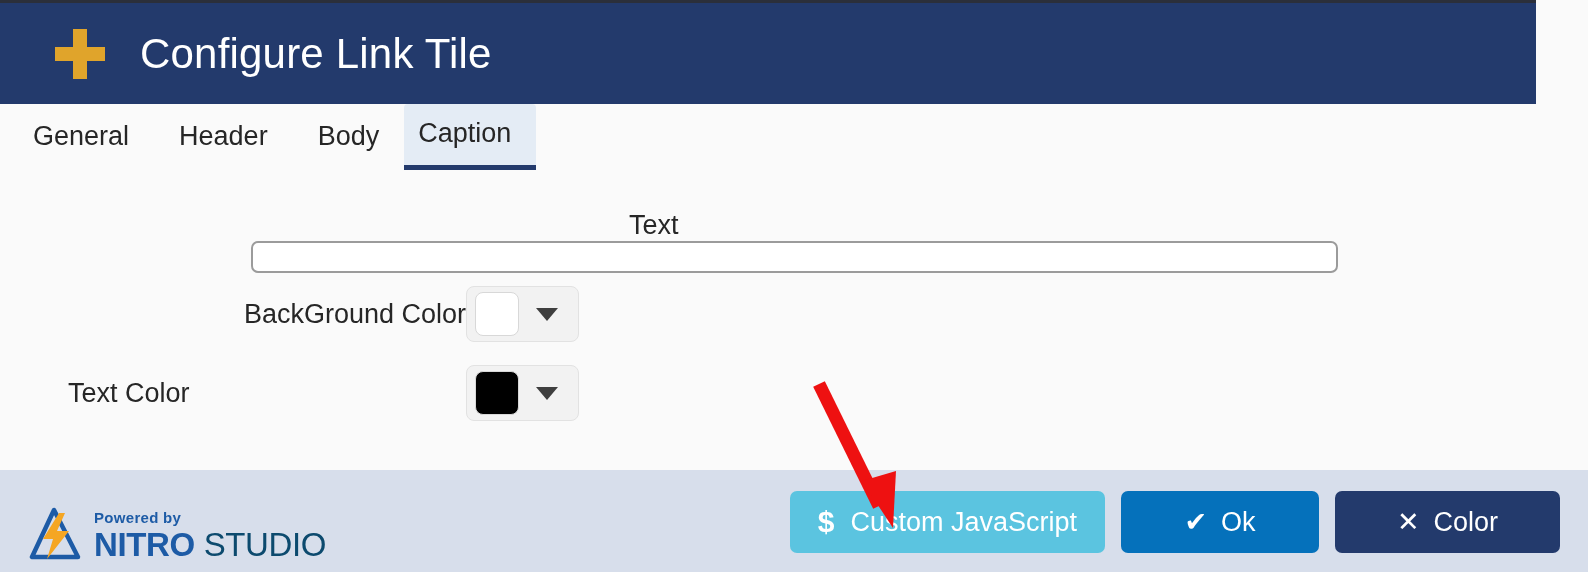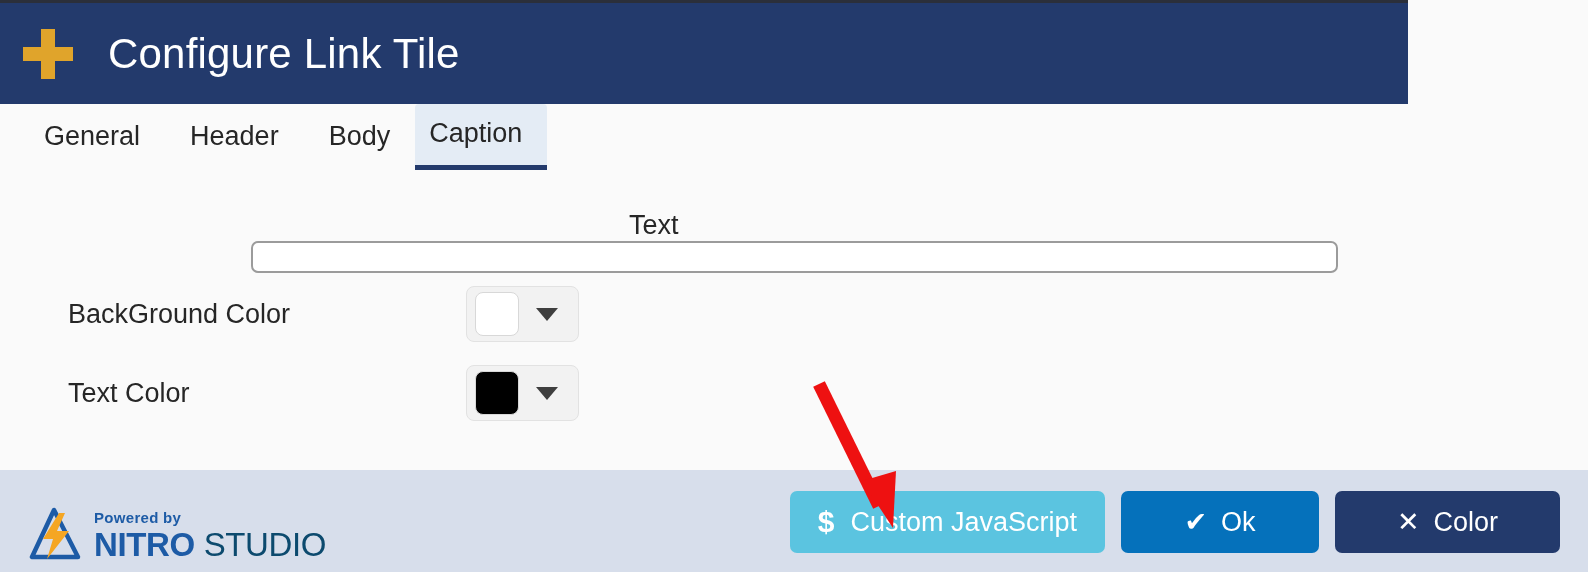--- a/index.html
+++ b/index.html
@@ -16,27 +16,28 @@
     height: 572px;
     overflow: hidden;
     background: #fafafa;
     box-sizing: border-box;
   }
 
   
   .titlebar {
     position: absolute;
     left: 0; top: 0;
-    width: 1408px;
+    width: 1536px;
     height: 104px;
     background: #233a6c;
     box-sizing: border-box;
     border-top: 3px solid #2b2f3a;
     display: flex;
     align-items: center;
+    padding-left: 32px;
   }
   .plus-icon {
     position: relative;
     width: 52px;
     height: 52px;
     margin-left: 22px;
     flex: 0 0 auto;
   }
   .plus-icon::before,
   .plus-icon::after {
@@ -57,21 +58,21 @@
     font-size: 42px;
     line-height: 1;
     margin-left: 34px;
     letter-spacing: 0.2px;
     white-space: nowrap;
   }
 
   
   .tabs {
     position: absolute;
-    left: 11px; top: 104px;
+    left: 0; top: 104px;
     width: 1380px;
     height: 66px;
     background: #fafafa;
     display: flex;
     align-items: flex-end;
     box-sizing: border-box;
   }
   .tab {
     font-size: 27px;
     color: #262626;
@@ -104,21 +105,21 @@
     box-sizing: border-box;
   }
   .form-row {
     position: absolute;
     left: 0;
     width: 1588px;
     display: flex;
     align-items: center;
   }
   .form-row.r1 { top: 40px;  height: 56px; flex-direction: column; }
-  .form-row.r2 { top: 115px; height: 58px; }
+  .form-row.r2 { top: 115px; height: 58px; text-align: right; }
   .form-row.r3 { top: 194px; height: 58px; align-items: center; }
 
   .field-label {
     width: 466px;
     padding-left: 68px;
     box-sizing: border-box;
     font-size: 27px;
     color: #262626;
     white-space: nowrap;
   }

